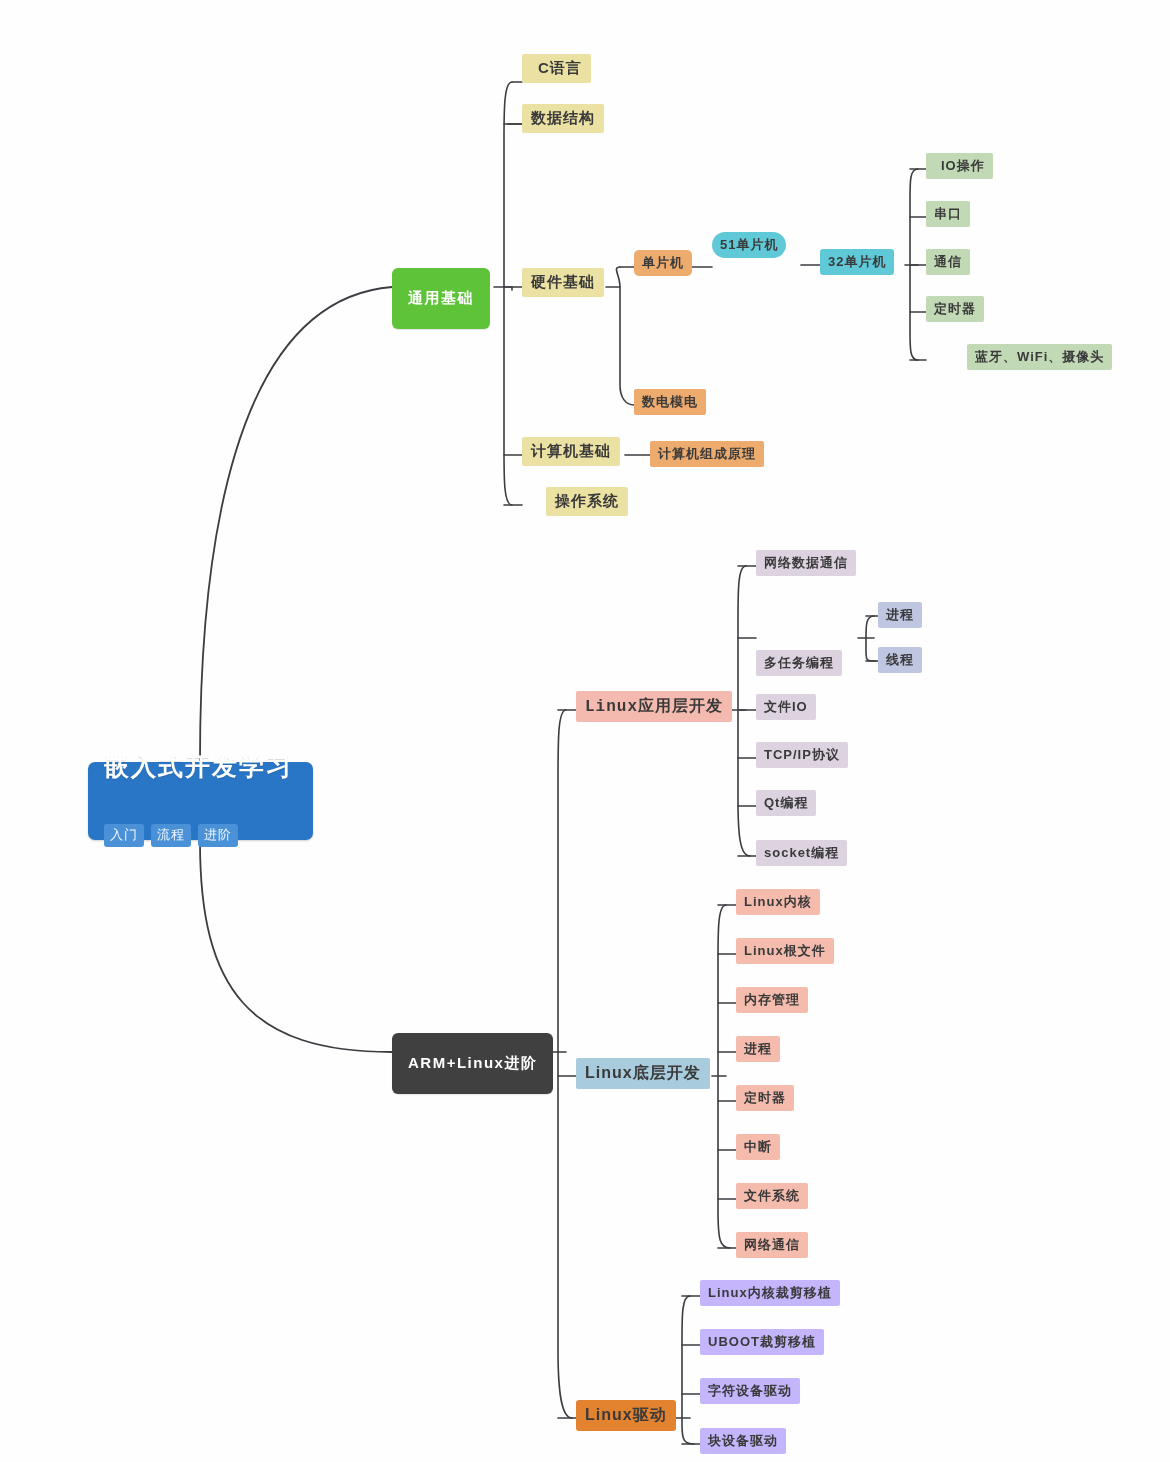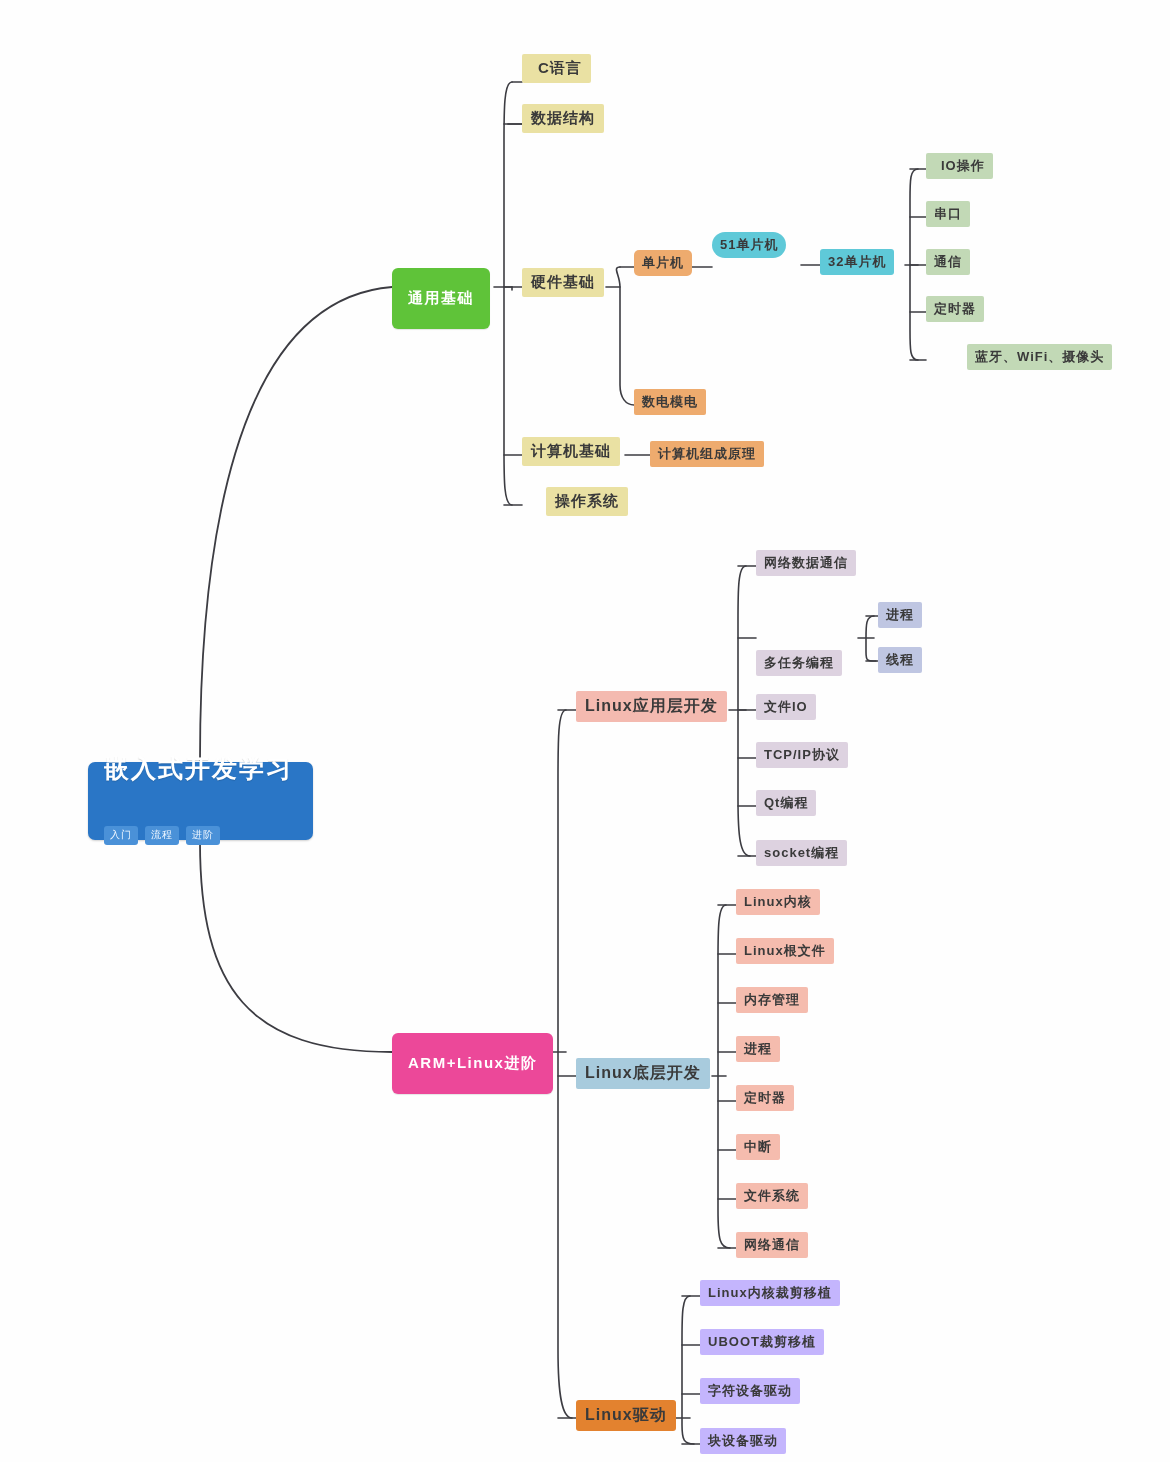--- a/index.html
+++ b/index.html
@@ -57,55 +57,55 @@
     text-shadow: 0 1px 1px rgba(0,0,0,0.15);
   }
   .root-tags {
     display: flex;
     gap: 7px;
     margin-top: 7px;
   }
   .root-tag {
     background: #4a91d8;
     color: #f0f7ff;
-    font-size: 10px;
+    font-size: 13px;
     padding: 2px 6px 3px 6px;
     border-radius: 3px;
     letter-spacing: 1px;
   }
 
   
   .node.branch {
     border-radius: 6px;
     color: #ffffff;
     font-size: 15px;
     font-weight: bold;
     letter-spacing: 1.5px;
     padding: 21px 16px;
     box-shadow: 0 1px 1px rgba(0,0,0,0.10);
   }
   .c-green   { background: #5fc339; }
-  .c-amber   { background: #ec4899; }
+  .c-amber   { background: #404040; }
 
   
   .node.blk {
     border-radius: 2px;
     font-size: 15px;
     font-weight: bold;
     color: #3a3a3a;
     padding: 5px 9px;
     letter-spacing: 1px;
   }
   .node.blk.sm { font-size: 13px; padding: 4px 8px; }
 
   .c-yellow  { background: #eae1a3; }
   .c-orange  { background: #eeab6e; }
   .c-cyan    { background: #5fc9d8; }
   .c-sage    { background: #c2d9b6; }
-  .c-pinkhdr { background: #f4bab0; }
+  .c-pinkhdr { background: #f4bab0; font-family: Liberation Mono, monospace; }
   .c-lilac   { background: #ddd2e0; }
   .c-periw   { background: #bfc6e2; }
   .c-bluehdr { background: #a8cbdd; }
   .c-salmon  { background: #f5bcae; }
   .c-orangeh { background: #e3822f; color: #ffffff; }
   .c-leaf    { background: #c4b5fd; }
 </style>
 </head>
 <body>
 

